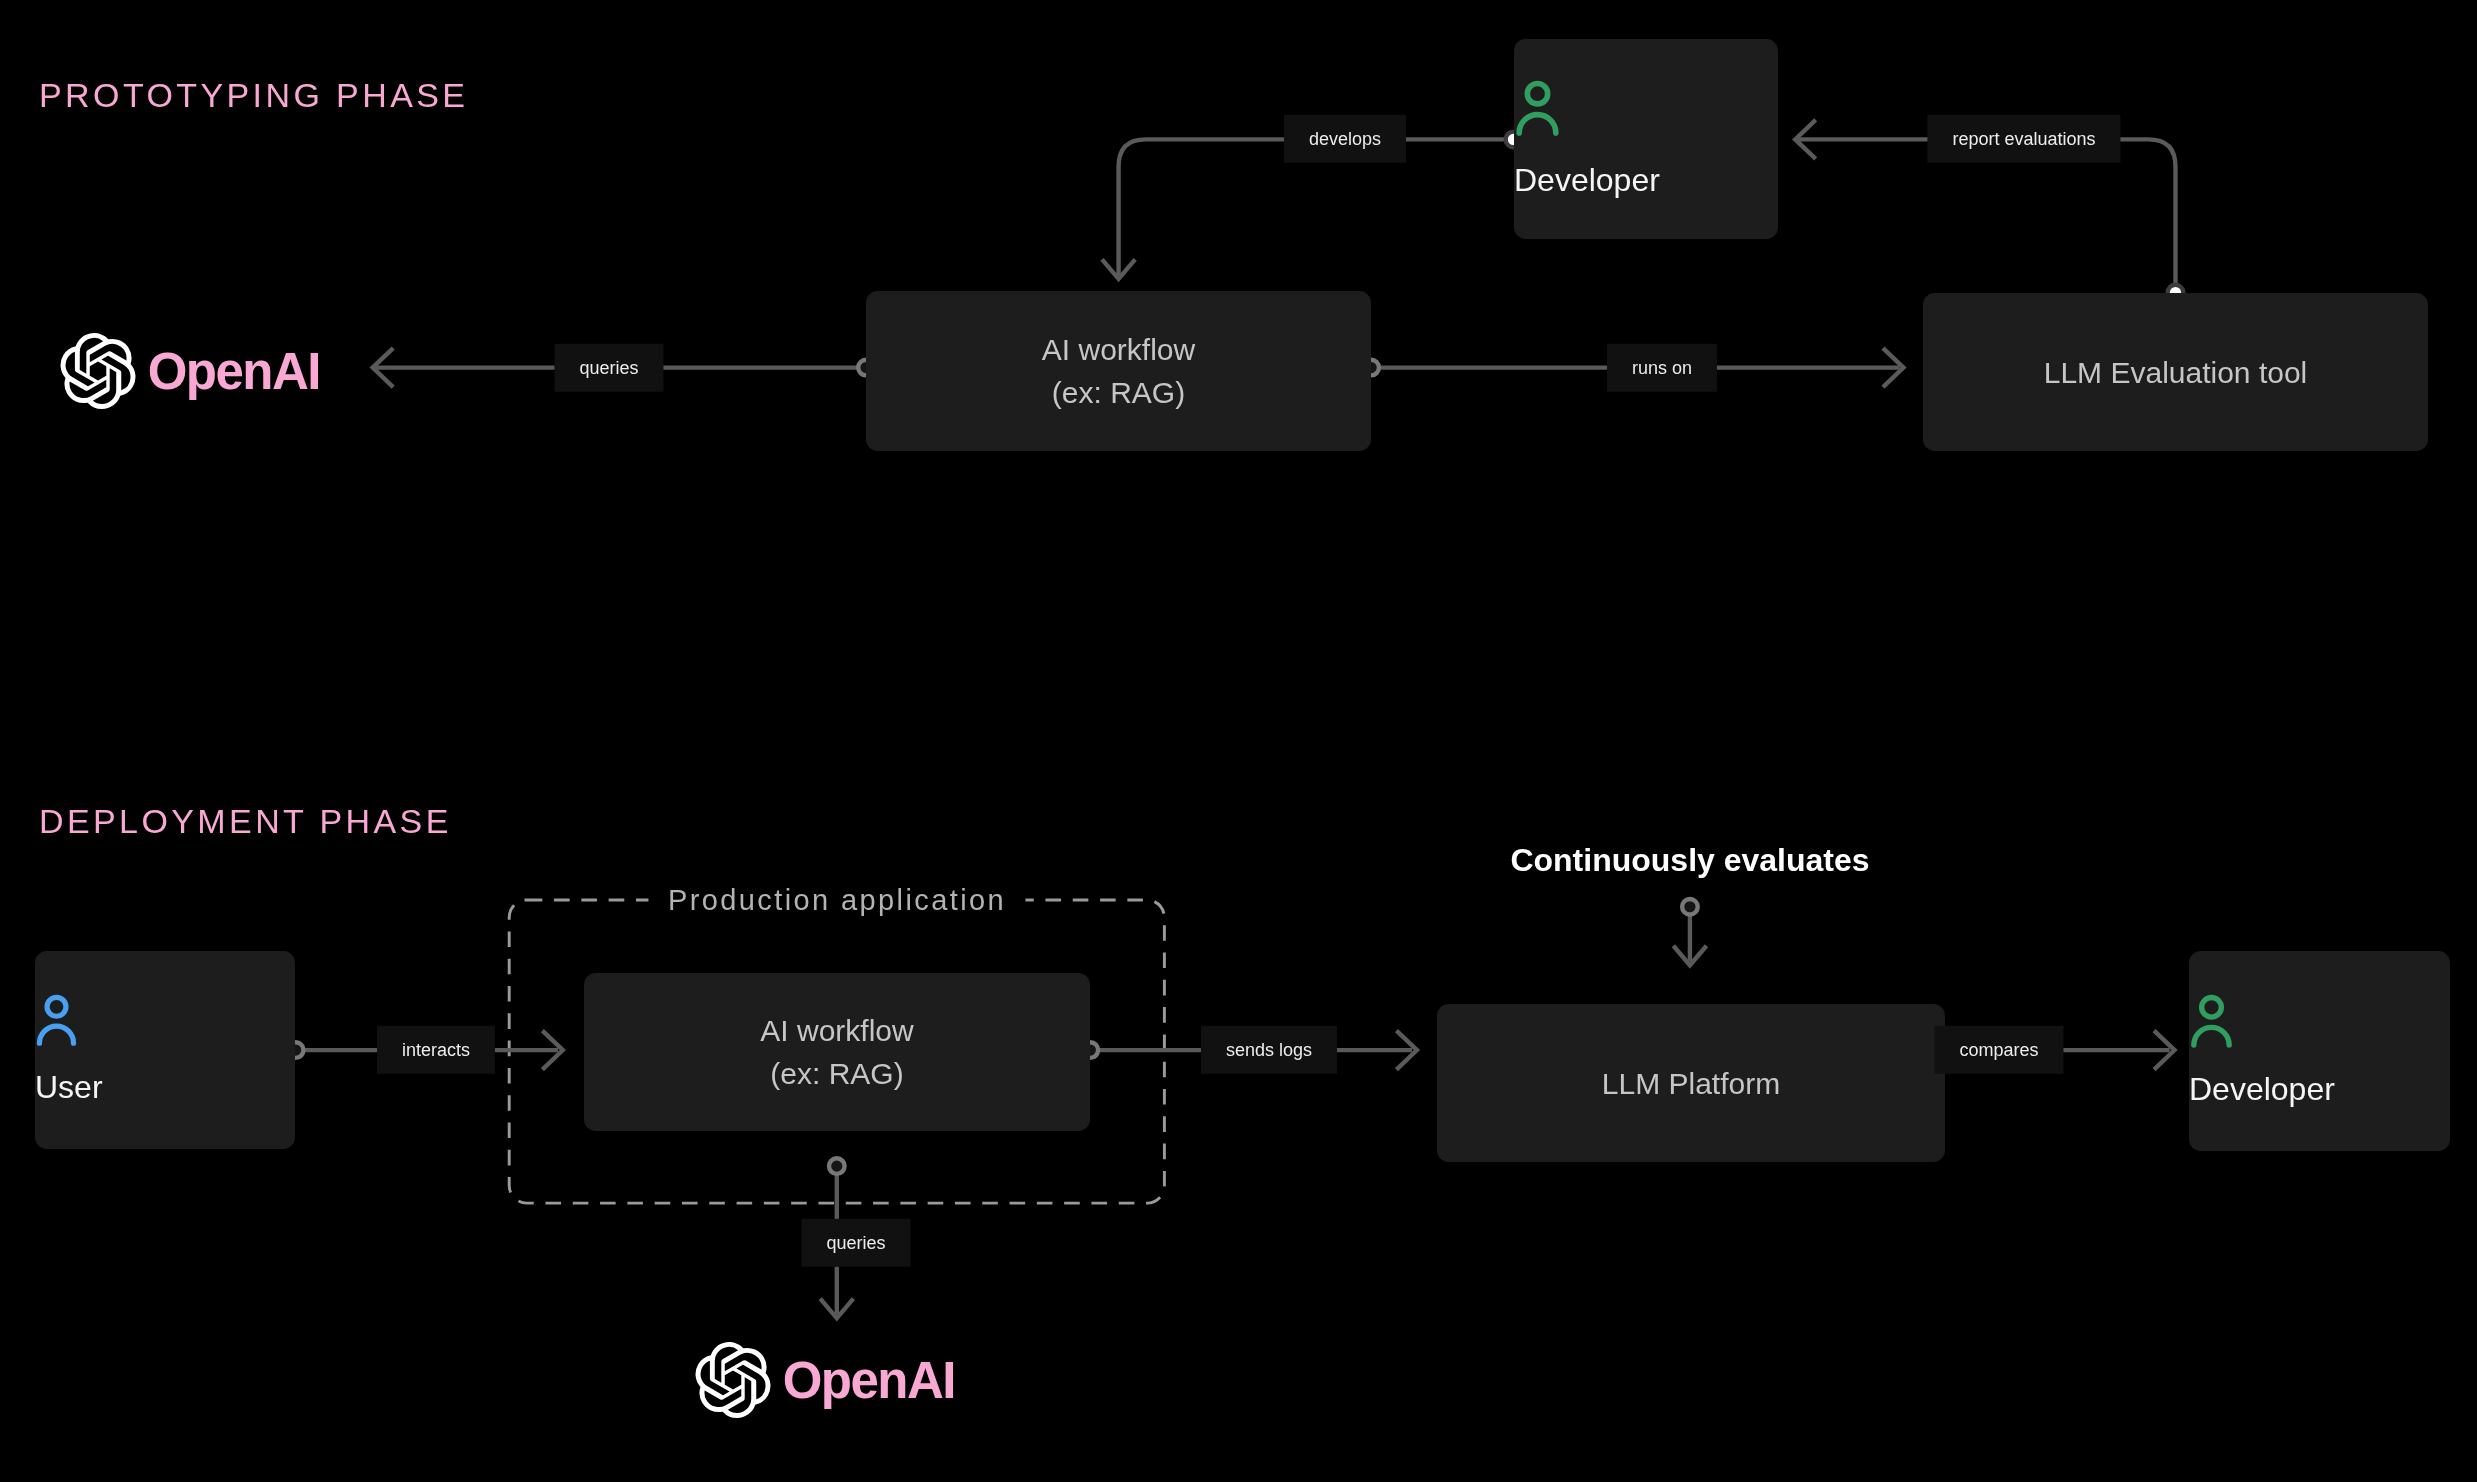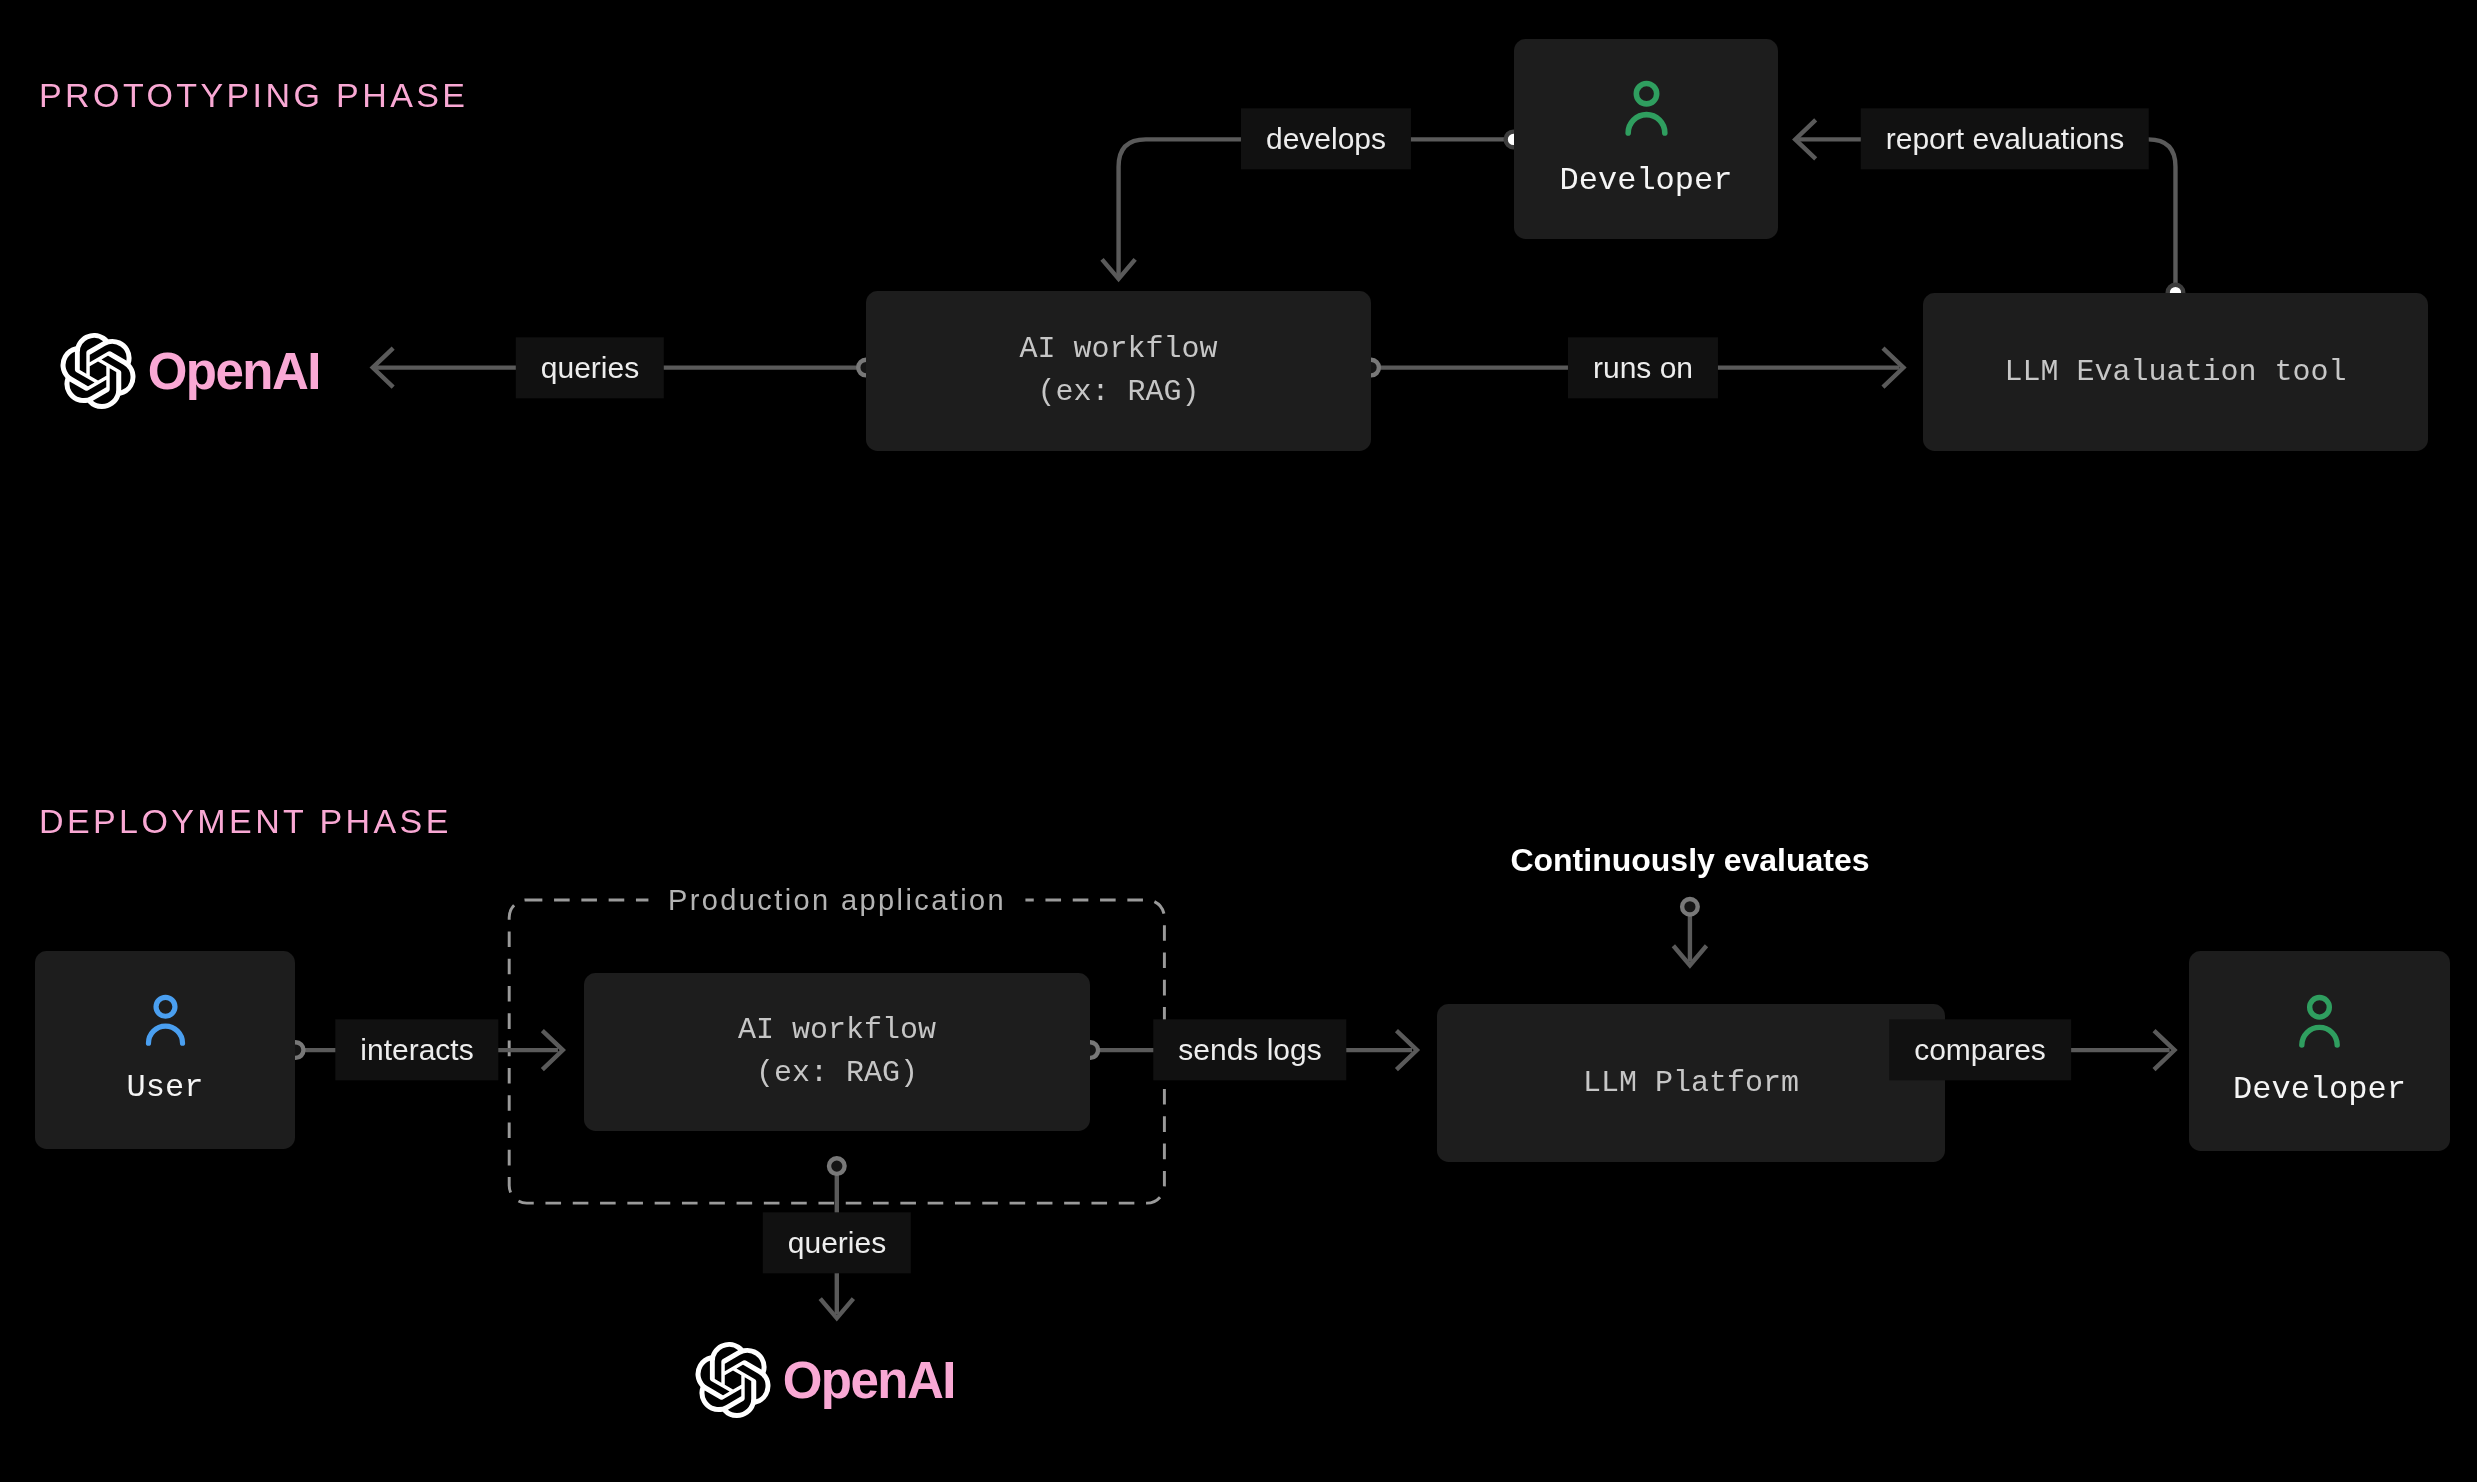--- a/index.html
+++ b/index.html
@@ -7,29 +7,28 @@
     position:relative;width:2477px;height:1482px;background:#000;overflow:hidden;
     font-family:"Liberation Sans","DejaVu Sans",sans-serif;
   }
   .wires{position:absolute;left:0;top:0;width:2477px;height:1482px;}
   .section-title{
     position:absolute;color:#f9a8d4;font-size:34px;font-weight:500;
     letter-spacing:3.4px;white-space:nowrap;
   }
   .node{
     position:absolute;background:#1d1d1d;border-radius:11.7px;
-    display:flex;flex-direction:column;align-items:center;justify-content:center;
+    display:flex;flex-direction:column;justify-content:center;
     gap:25px;
-    font-family:Liberation Mono, monospace;
   }
   .node .node-label{color:#f5f5f5;font-size:32px;}
   .node.textonly .node-label{color:#c6c6c6;font-size:30px;text-align:center;line-height:43px;}
   .edge-label{
     position:absolute;transform:translate(-50%,-50%);
-    background:#111;color:#ededed;font-size:30px;padding:13.7px 25px;white-space:nowrap;
+    background:#111;color:#ededed;font-size:18px;padding:13.7px 25px;white-space:nowrap;margin-left:19px;
   }
   .container-title{
     position:absolute;transform:translate(-50%,-50%);
     background:#000;color:#b3b3b3;font-size:29px;letter-spacing:2.4px;
     padding:2px 19.5px;white-space:nowrap;
   }
   .annotation{
     position:absolute;transform:translate(-50%,-50%);
     color:#fff;font-size:32px;font-weight:700;white-space:nowrap;
   }

